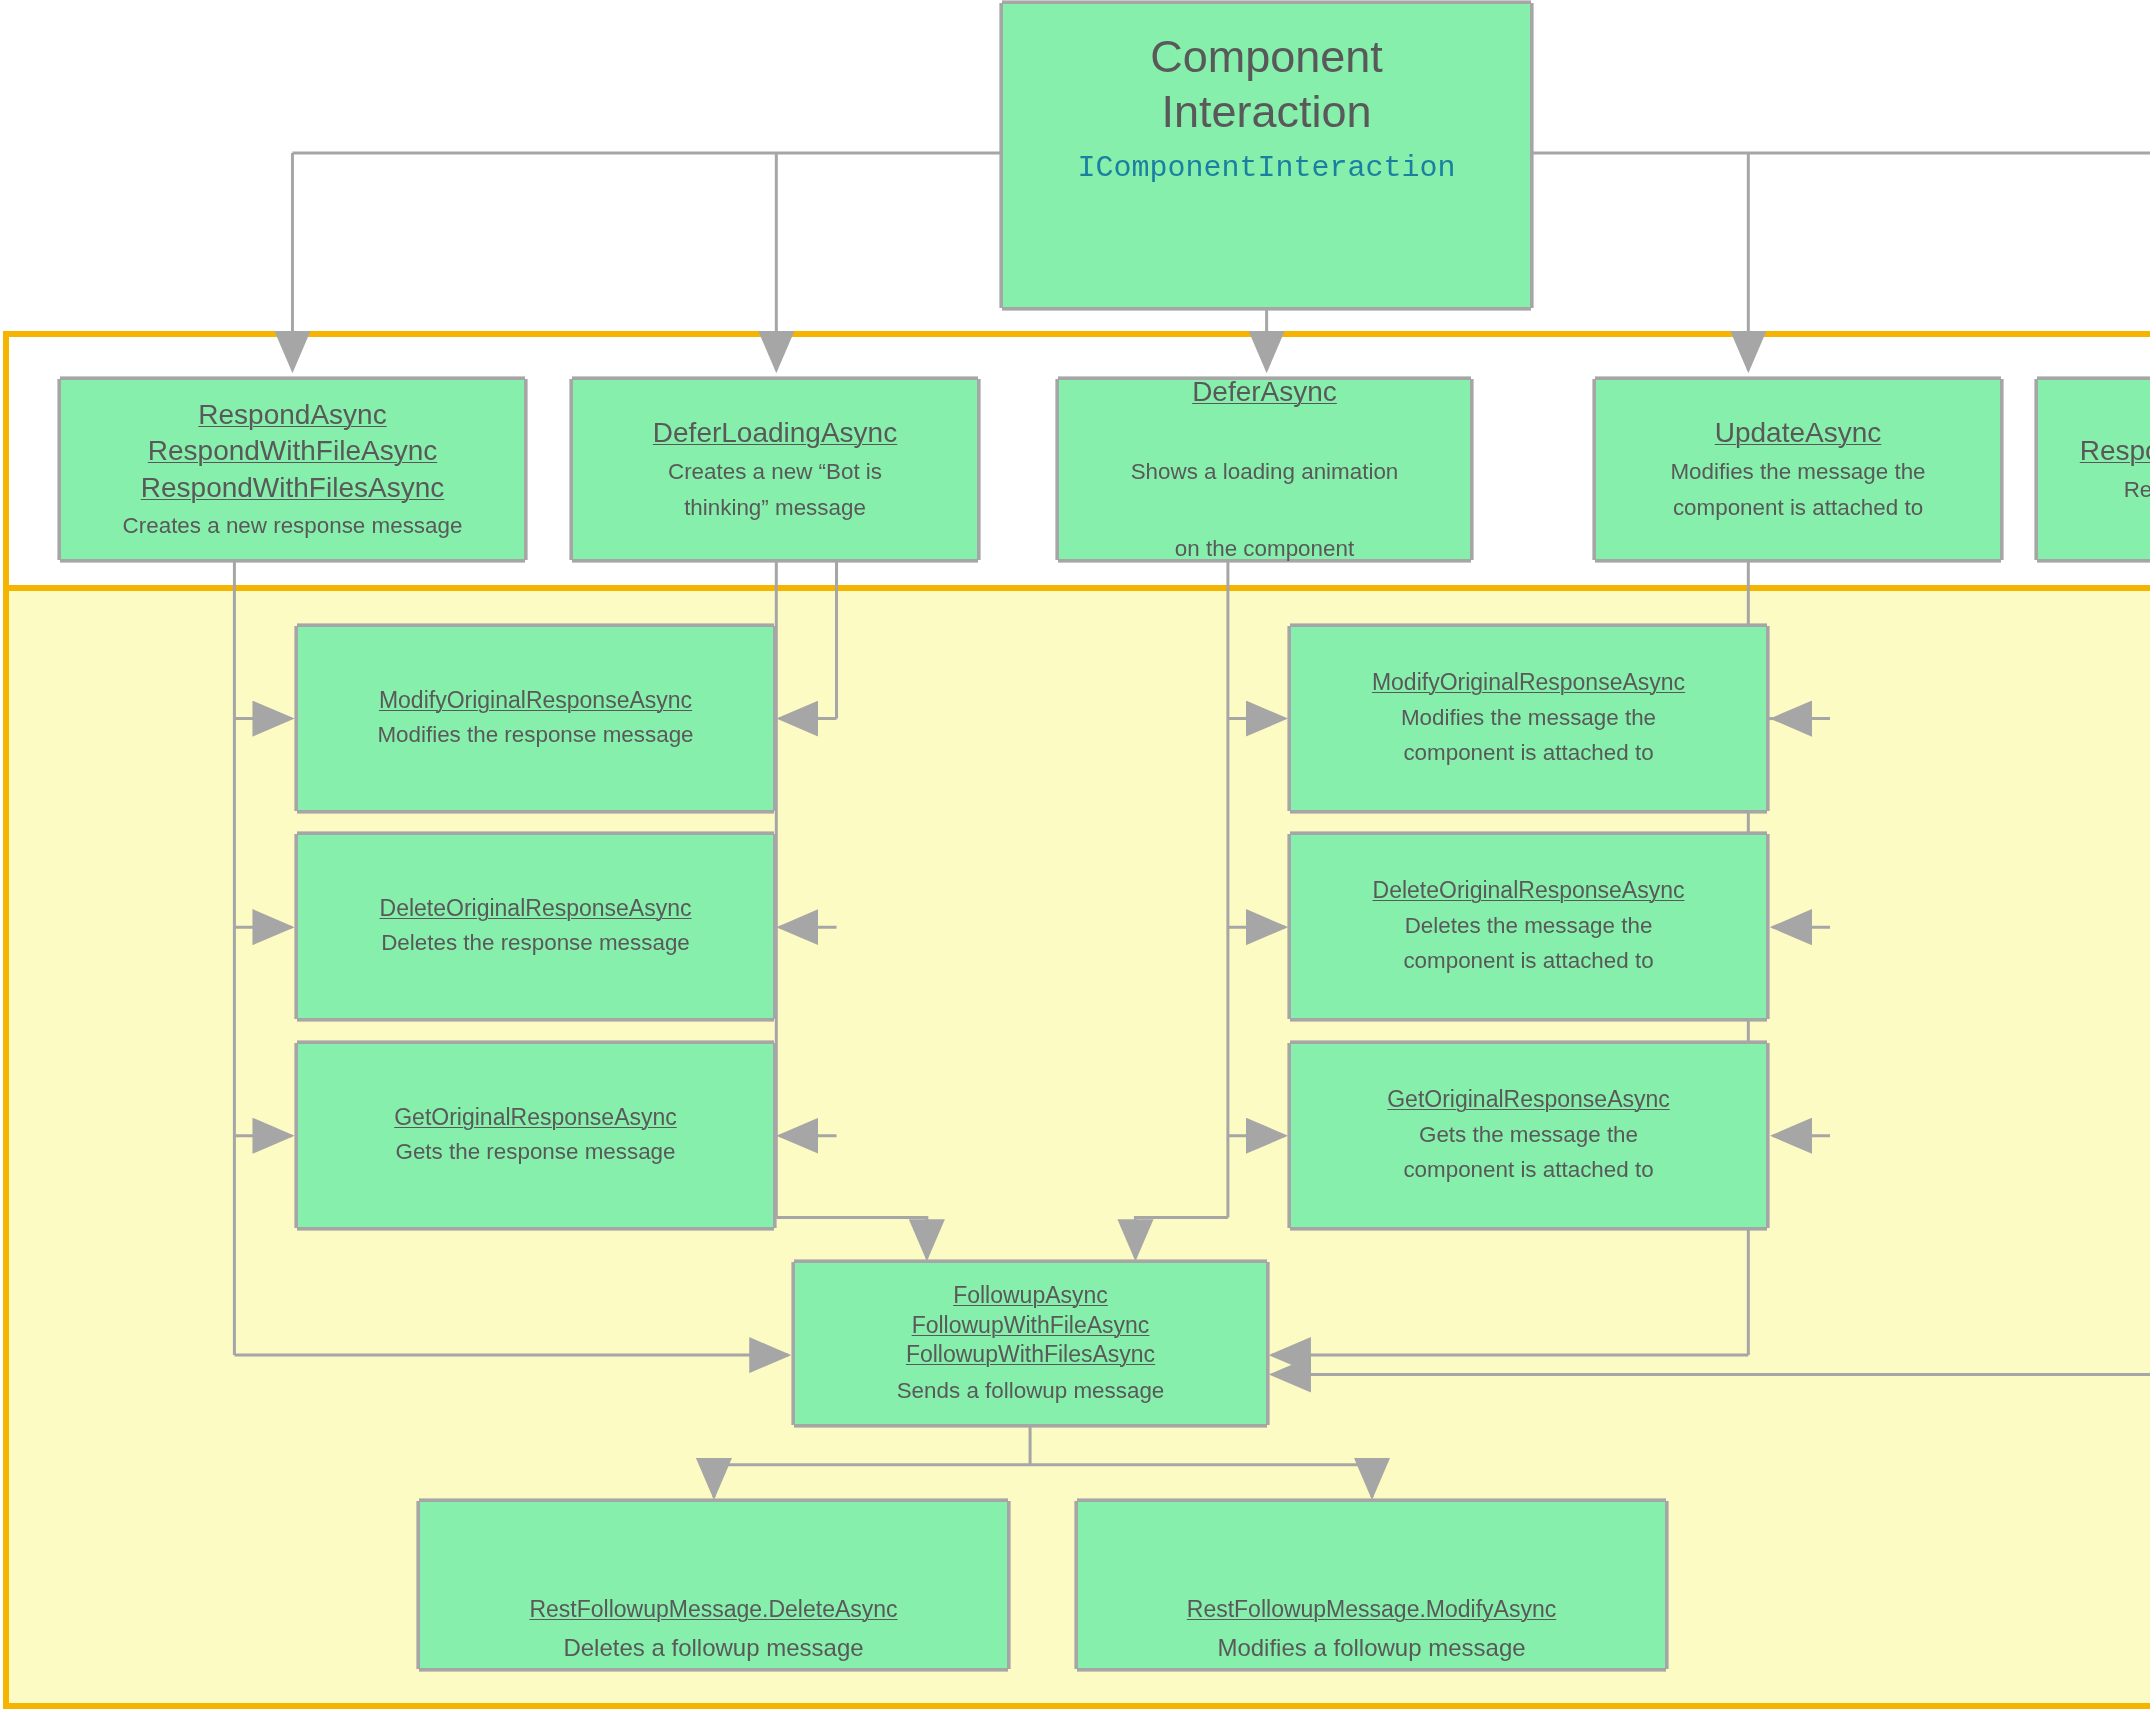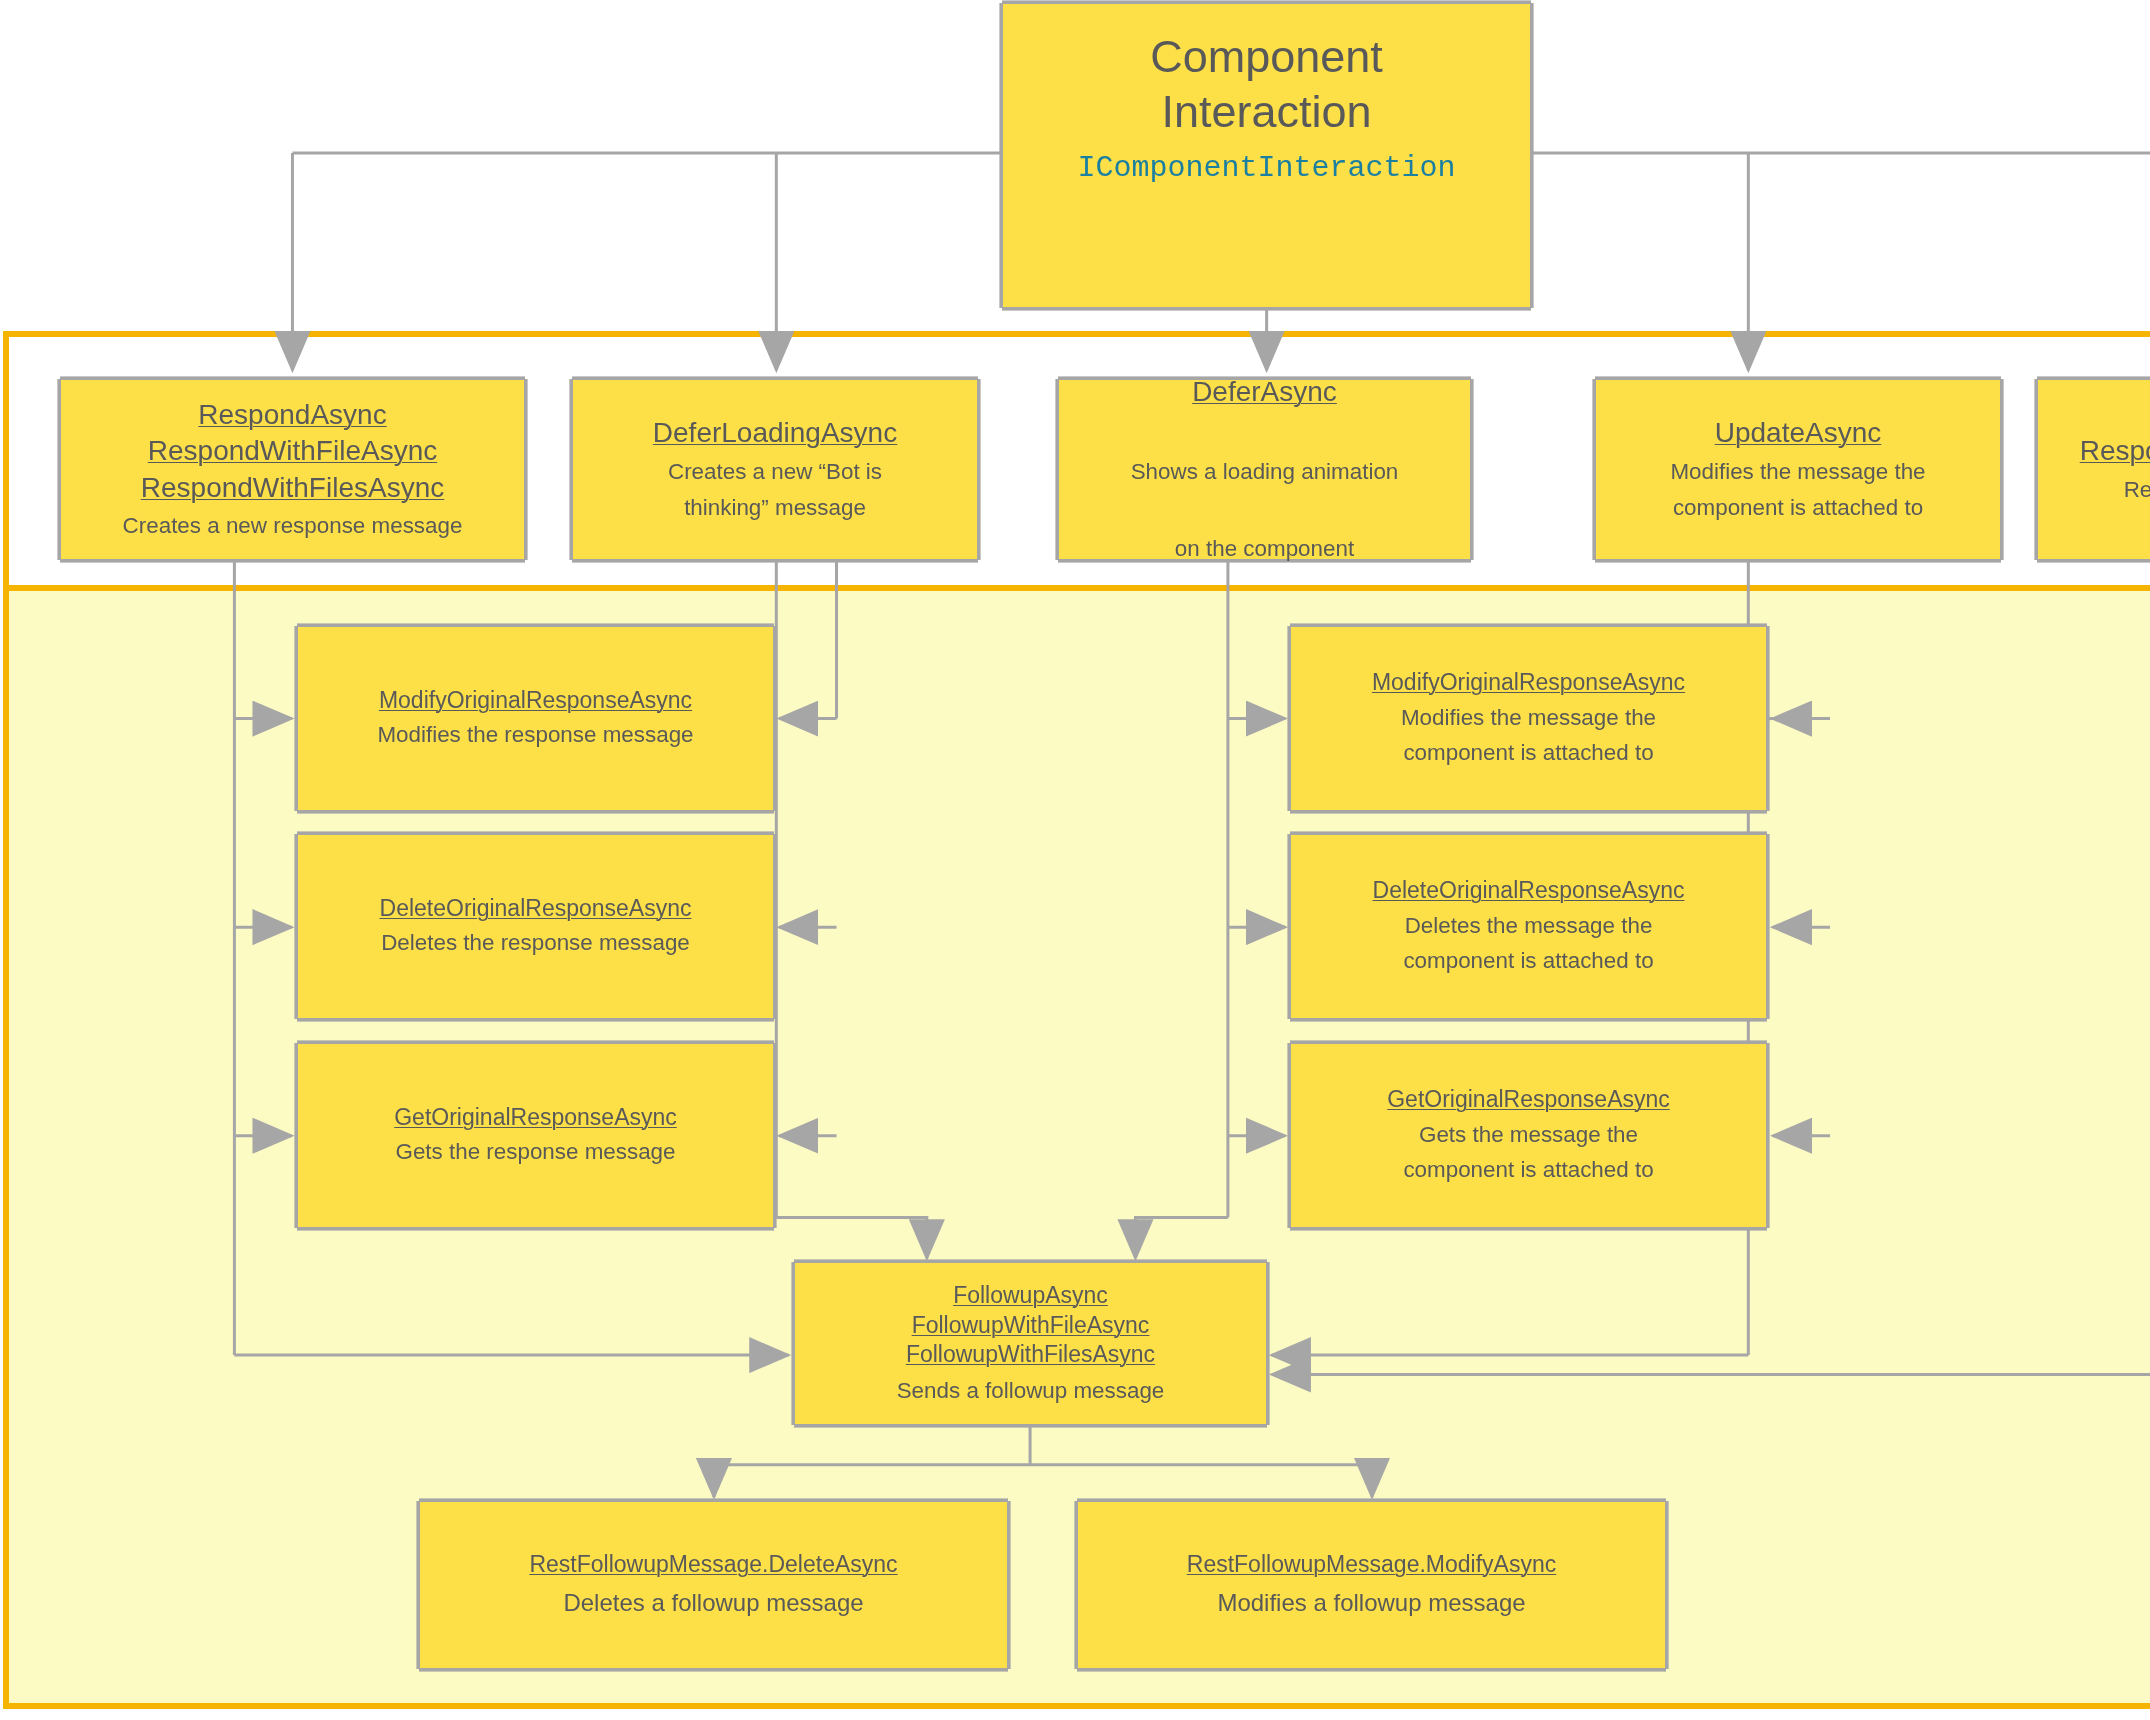--- a/index.html
+++ b/index.html
@@ -6,21 +6,21 @@
   body{font-family:"Liberation Sans",sans-serif;}
   #stage{position:relative;width:3110px;height:1721px;background:#ffffff;overflow:hidden;}
   svg.wires{position:absolute;left:0;top:0;width:3110px;height:1721px;pointer-events:none;}
 
   
   .band{position:absolute;box-sizing:border-box;}
   #band-initial{left:3.4px;top:331px;width:3103px;height:260px;border:6px solid #f5b400;background:#ffffff;}
   #band-followup{left:3.4px;top:591px;width:3103px;height:1118px;border:6px solid #f5b400;border-top:none;background:#fdfbc4;}
 
   
-  .node{position:absolute;box-sizing:border-box;background:#fde047;
+  .node{position:absolute;box-sizing:border-box;background:#86efac;
         border:0.4px solid #a6a6a6;
         box-shadow: 2.6px 0 0 0 #a6a6a6, -2.6px 0 0 0 #a6a6a6, 0 2.6px 0 0 #a6a6a6, 0 -2.6px 0 0 #a6a6a6;
         display:flex;flex-direction:column;align-items:center;justify-content:center;
         text-align:center;color:#595959;padding:2.6px 6px;}
   .node .mname{ text-decoration:underline; text-underline-offset:2.2px; text-decoration-thickness:1.3px; line-height:1.30;}
   .node .mdesc{ line-height:1.42; }
 
   
   #node-root{left:1002px;top:3.4px;width:529px;height:305px;justify-content:flex-start;padding-top:26px;}
   #node-root .rtitle{font-size:45px;line-height:1.22;color:#595959;}
@@ -48,21 +48,21 @@
   #node-modM{top:626px;height:185px;}
   #node-delM{top:834px;height:185px;}
   #node-getM{top:1043px;height:185px;}
 
   
   #node-followup{left:794px;top:1262px;width:473px;height:163px;}
   #node-followup .mname{font-size:23px;}
   #node-followup .mdesc{font-size:22.4px;margin-top:4.3px;}
 
   
-  .bottom{top:1501px;height:168px;}
+  .bottom{top:1501px;height:168px;justify-content:flex-end;}
   .bottom .mname{font-size:23px;}
   .bottom .mdesc{font-size:24px;margin-top:6px;}
   #node-restdel{left:419px;width:589px;}
   #node-restmod{left:1077px;width:589px;}
 </style>
 </head>
 <body>
 
 <div id="stage">
 

